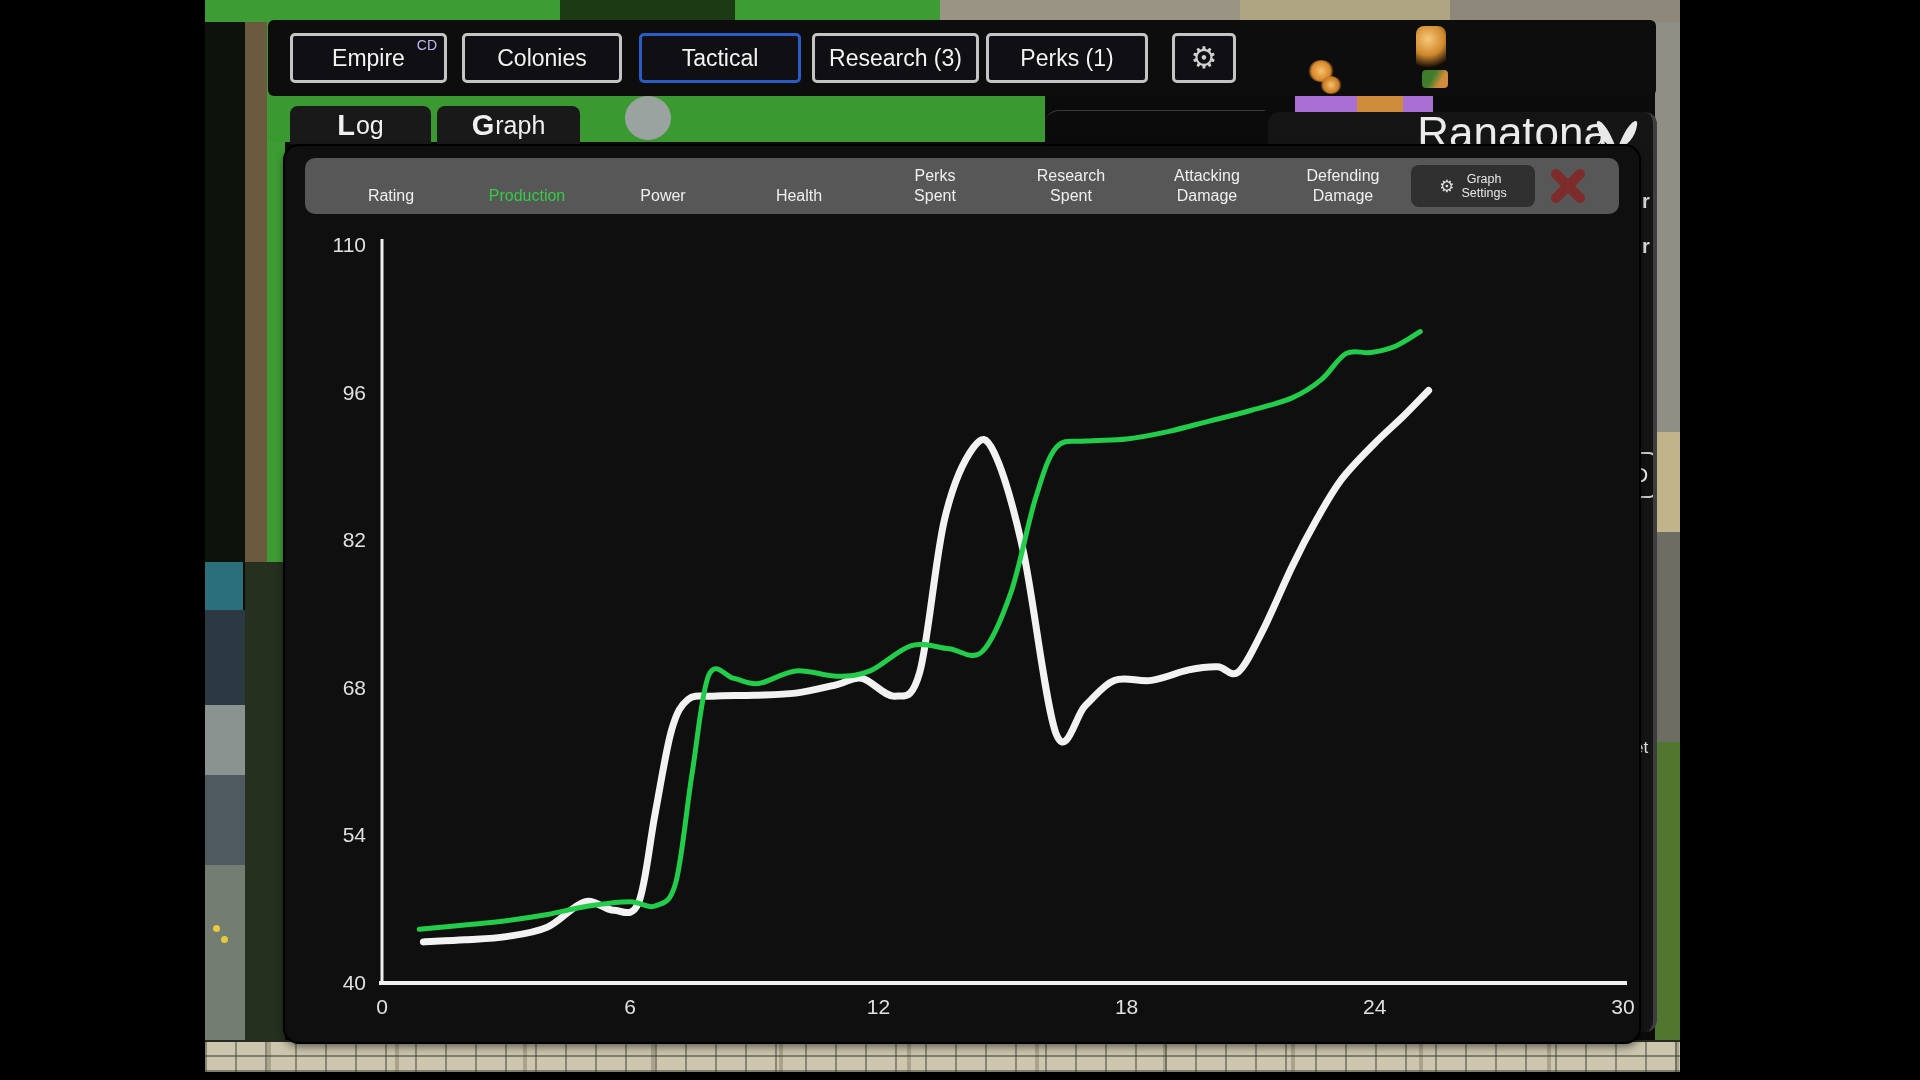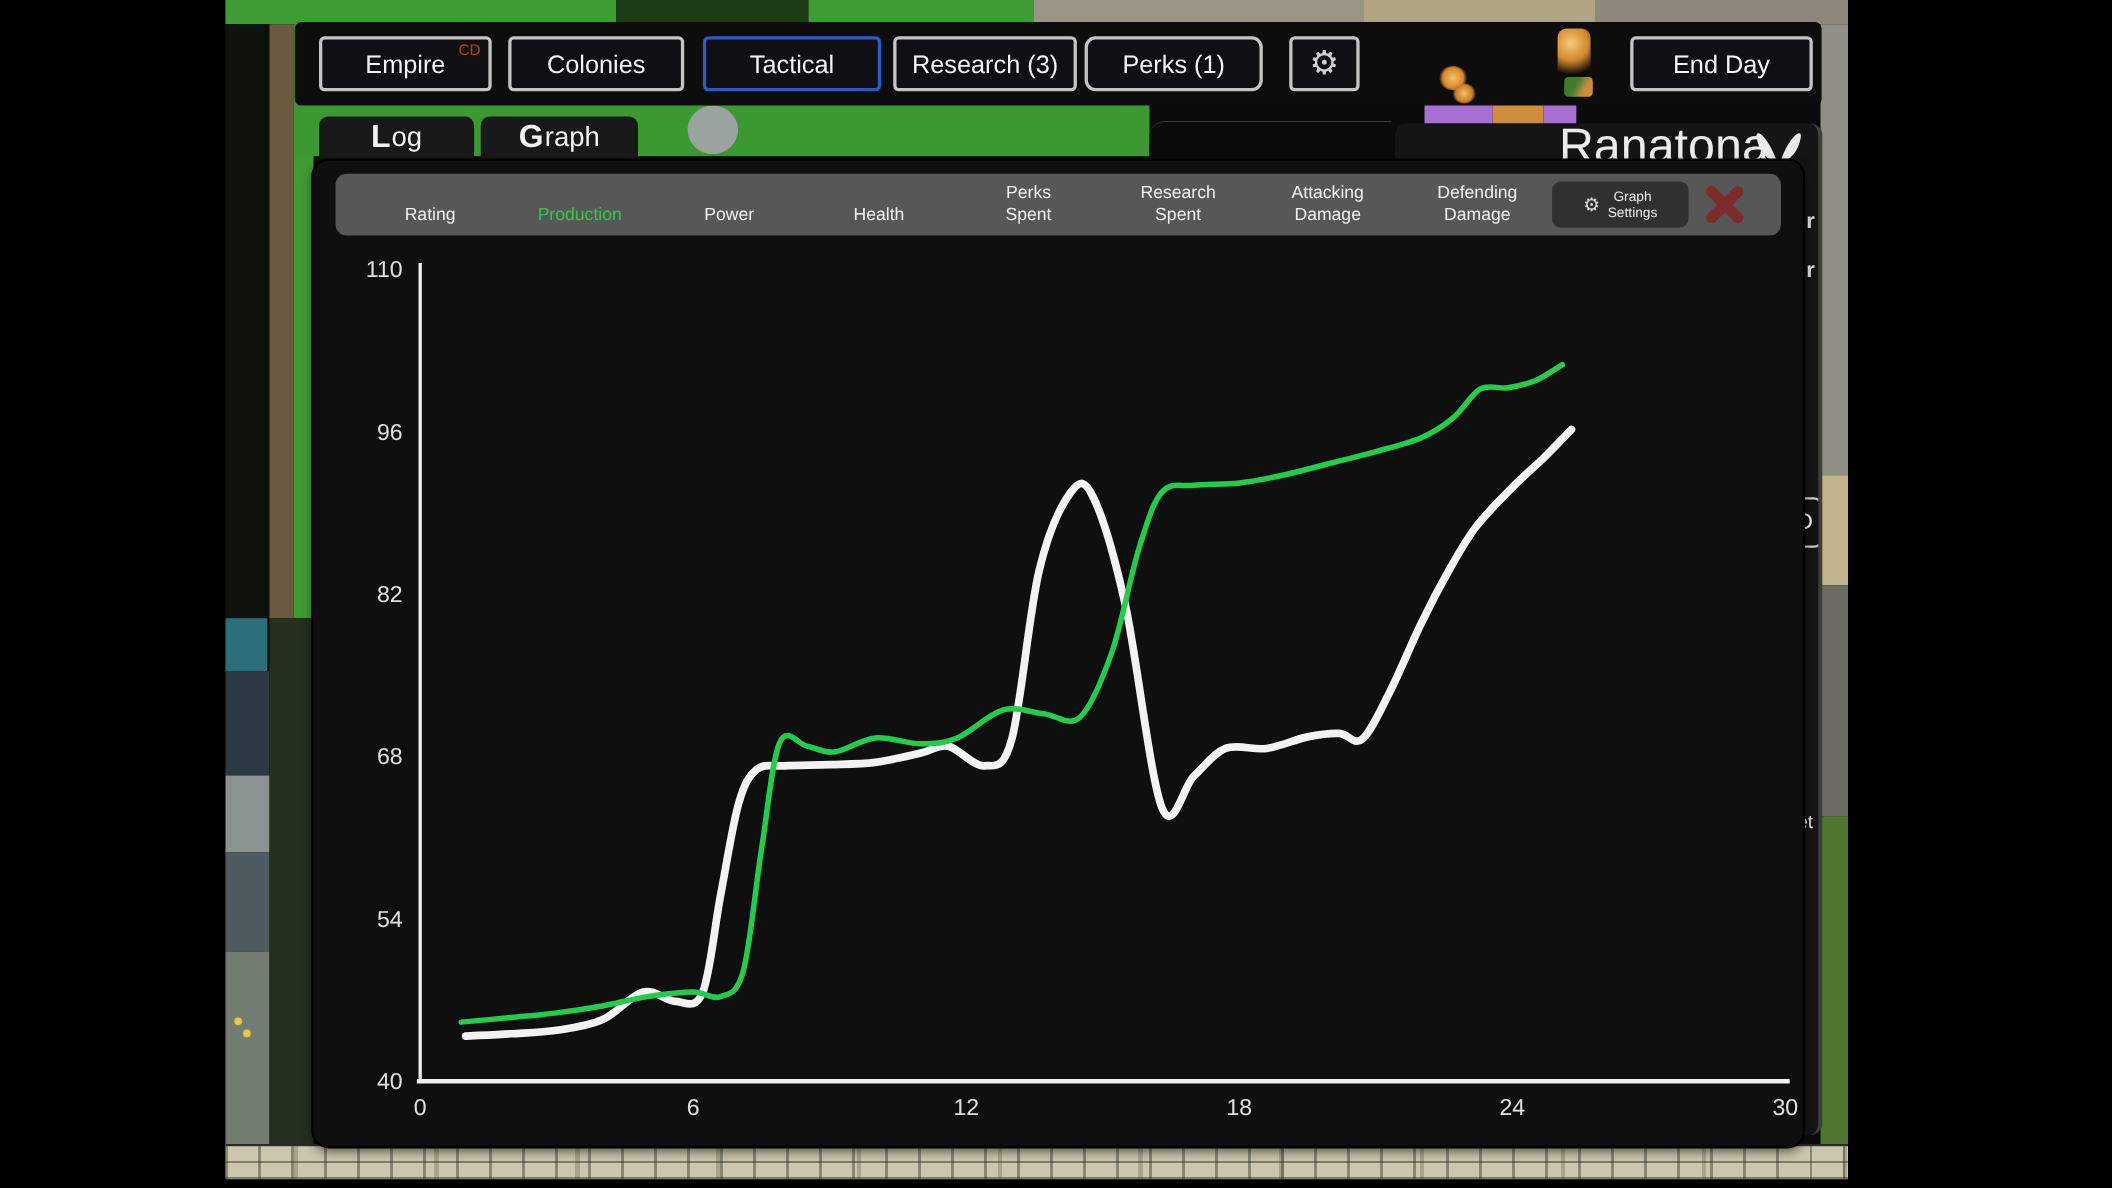--- a/index.html
+++ b/index.html
@@ -17,21 +17,21 @@
       repeating-linear-gradient(90deg, transparent 0 62px, rgba(90,85,60,.3) 62px 66px, transparent 66px 128px);
     border-top:2px solid #2a2a24;}
   .dot{position:absolute;width:7px;height:7px;border-radius:50%;background:#e6c93c;}
   
   #toolbar{position:absolute;left:268px;top:20px;width:1388px;height:76px;background:#0d0d0d;
            border-radius:6px;z-index:3;}
   .tb-btn{position:absolute;top:13px;height:50px;background:#101014;border:3px solid #c4c4c4;
           border-radius:5px;display:flex;align-items:center;justify-content:center;
           font-size:23px;color:#f2f2f2;cursor:pointer;}
   .tb-btn.active{border-color:#2a5cc8;}
-  .sup{position:absolute;top:1px;right:7px;font-size:14px;color:#c2410c;}
+  .sup{position:absolute;top:1px;right:7px;font-size:14px;color:#c4b5fd;}
   .gear-glyph{font-size:30px;color:#d0d0d0;line-height:1;}
   .sprite{position:absolute;border-radius:50%;}
   
   .side-tab{position:absolute;top:106px;height:38px;background:#191919;border-radius:8px 8px 0 0;
             display:flex;align-items:center;justify-content:center;font-size:25px;color:#f0f0f0;
             z-index:2;cursor:pointer;}
   .side-tab .hot{font-size:29px;font-weight:bold;margin-right:1px;}
   
   #bg-corner{position:absolute;left:1045px;top:110px;width:220px;height:40px;background:#0b0b0b;
              border-radius:14px 0 0 0;border-top:1px solid #3a3a3a;z-index:1;}
@@ -119,34 +119,31 @@
     </div>
     <div class="tb-btn" style="left:194px;width:160px;">
       <span>Colonies</span>
     </div>
     <div class="tb-btn active" style="left:371px;width:162px;">
       <span>Tactical</span>
     </div>
     <div class="tb-btn" style="left:544px;width:167px;">
       <span>Research (3)</span>
     </div>
-    <div class="tb-btn" style="left:718px;width:162px;border-radius:10px;">
+    <div class="tb-btn" style="left:718px;width:162px;">
       <span>Perks (1)</span>
     </div>
     <div class="tb-btn" style="left:904px;width:64px;">
       <span class="gear-glyph">⚙</span>
     </div>
 
     <div class="sprite" style="left:1040px;top:40px;width:26px;height:22px;background:radial-gradient(circle at 50% 50%, #f5c26b 0%, #d8862b 55%, rgba(0,0,0,0) 75%);"></div>
     <div class="sprite" style="left:1052px;top:56px;width:22px;height:18px;background:radial-gradient(circle at 50% 50%, #f5c26b 0%, #c97a24 55%, rgba(0,0,0,0) 75%);"></div>
     <div class="sprite" style="left:1148px;top:6px;width:30px;height:44px;border-radius:8px;background:radial-gradient(circle at 40% 30%, #f7c979 0%, #d0882e 45%, rgba(20,10,0,.6) 80%);"></div>
     <div class="sprite" style="left:1154px;top:50px;width:26px;height:18px;border-radius:4px;background:linear-gradient(120deg,#3f7d2c 40%, #cf8c3a 70%);"></div>
-    <div class="tb-btn" style="left:1214px;width:166px;">
-      <span>End Day</span>
-    </div>
   </div>
 
   <div class="side-tab" style="left:290px;width:141px;">
     <span class="hot">L</span>
       <span>og</span>
   </div>
   <div class="side-tab" style="left:437px;width:143px;">
     <span class="hot">G</span>
       <span>raph</span>
   </div>

